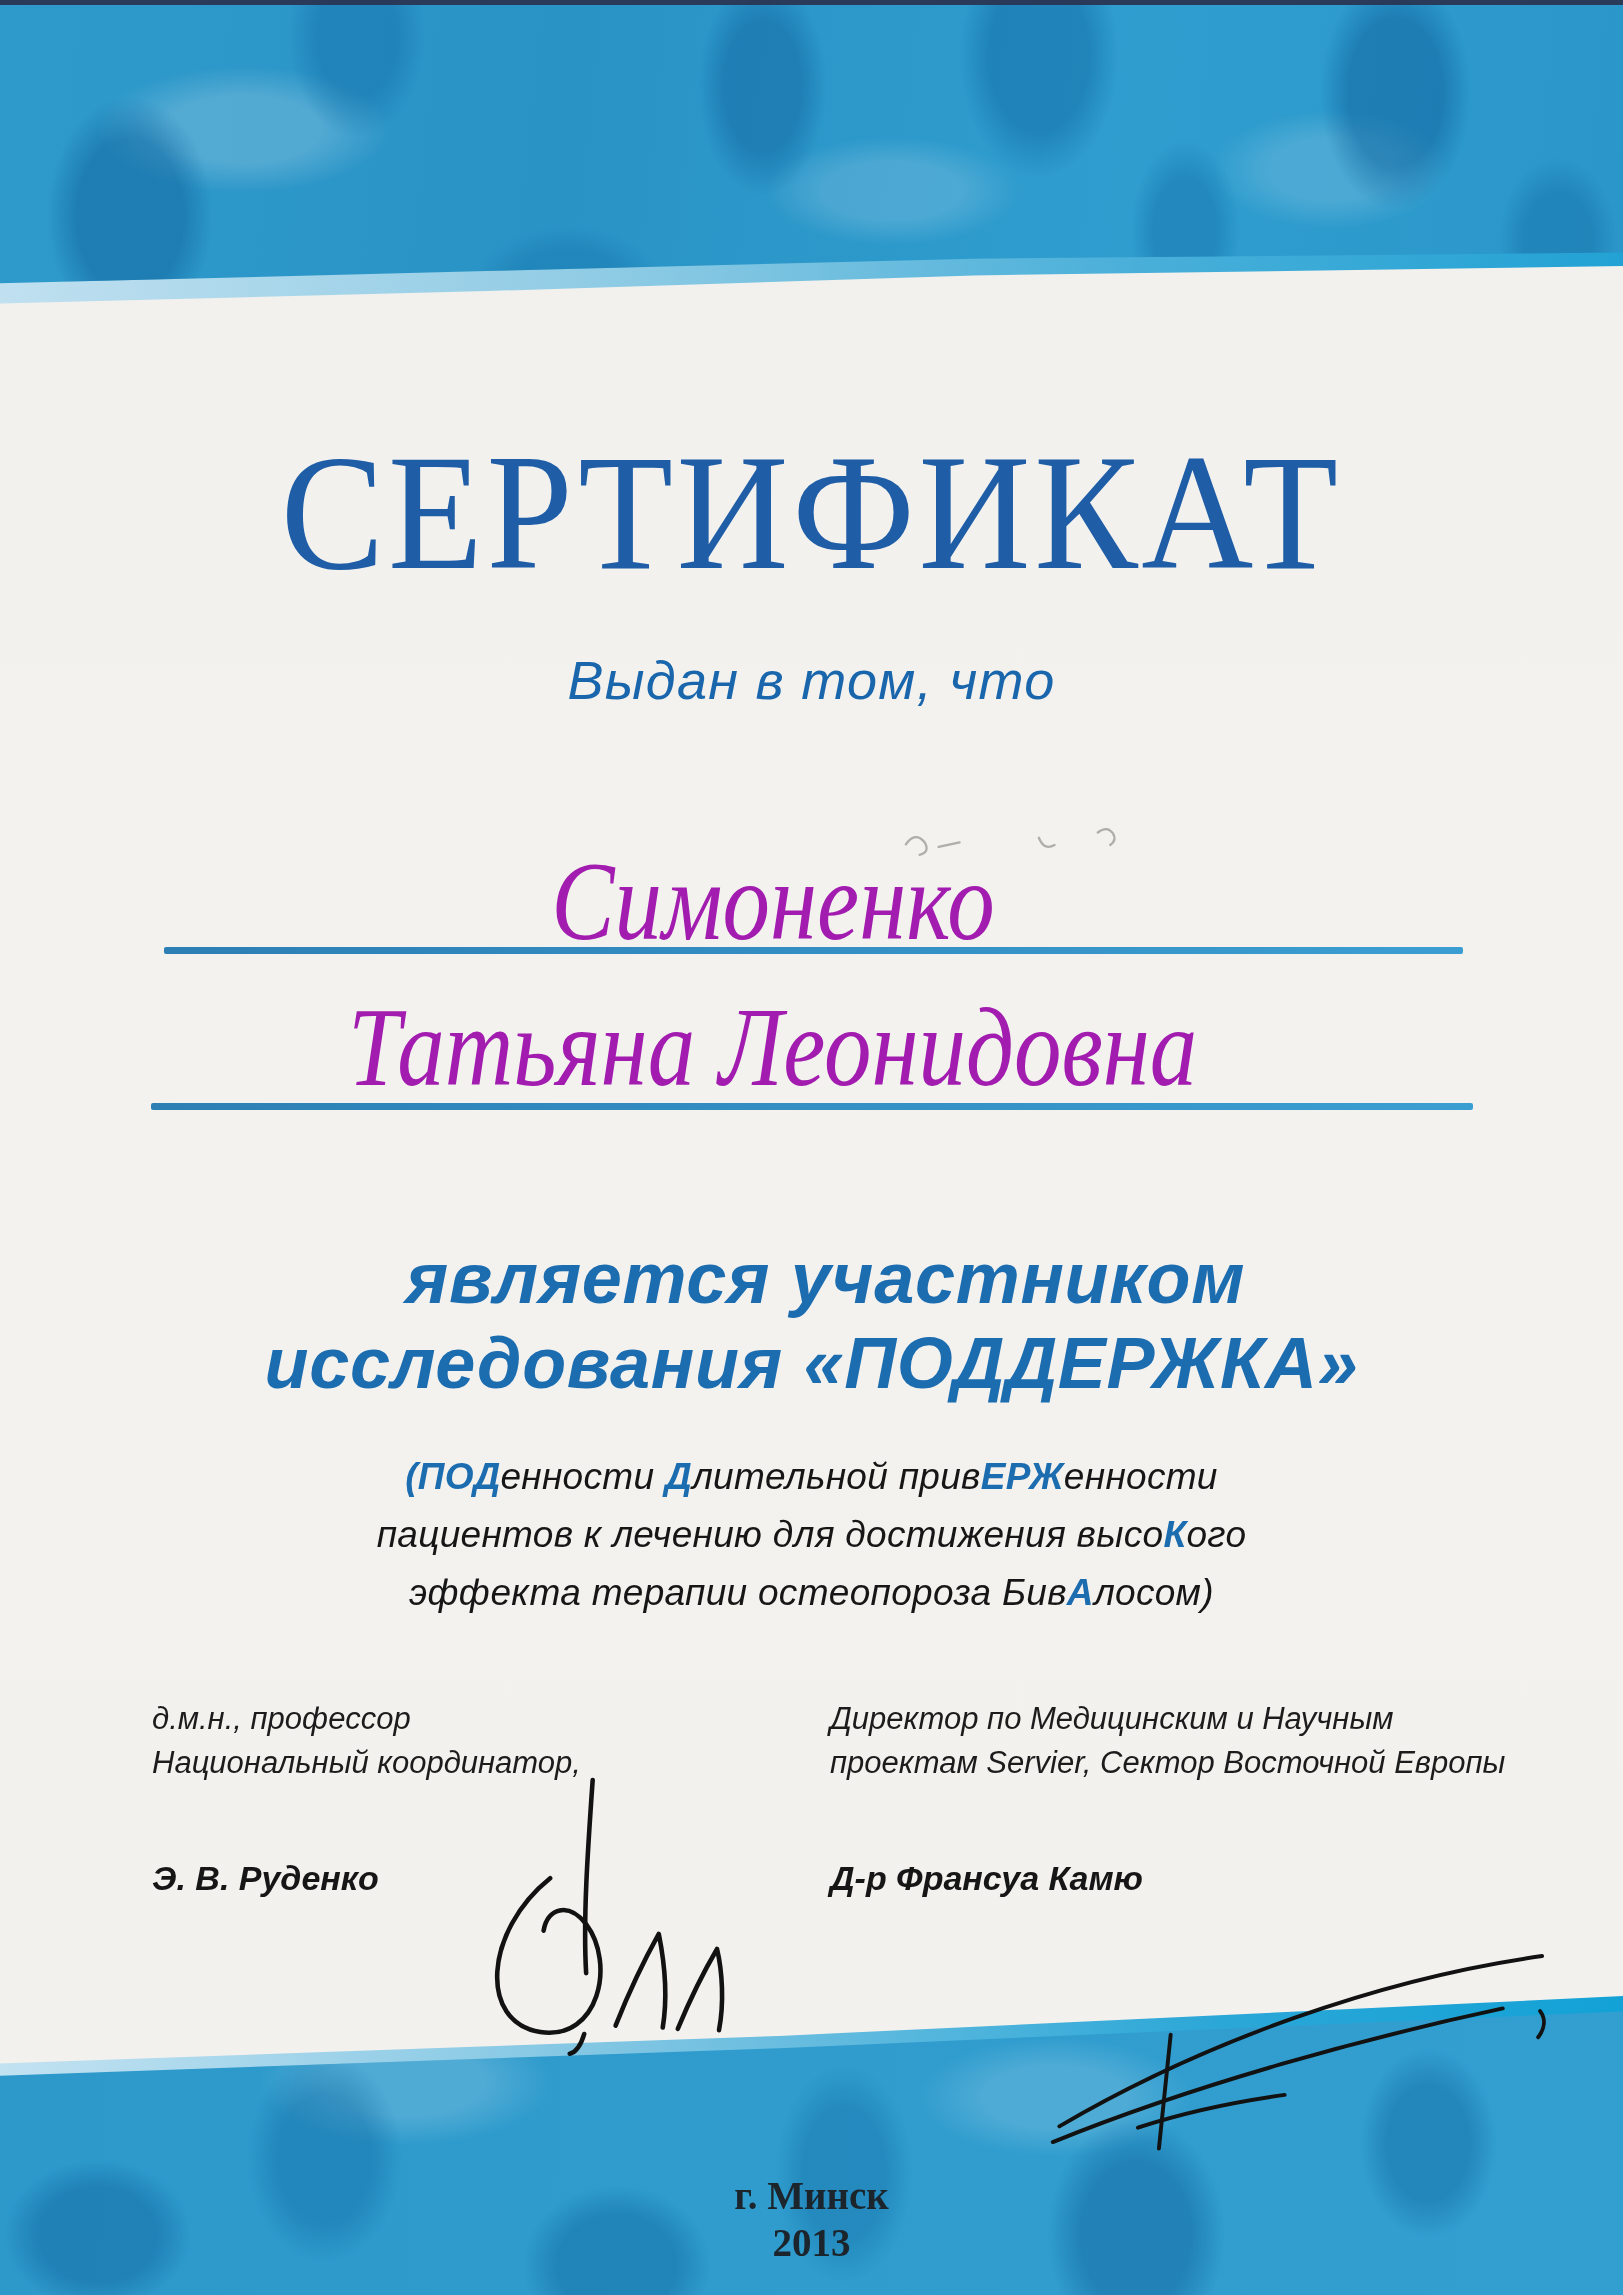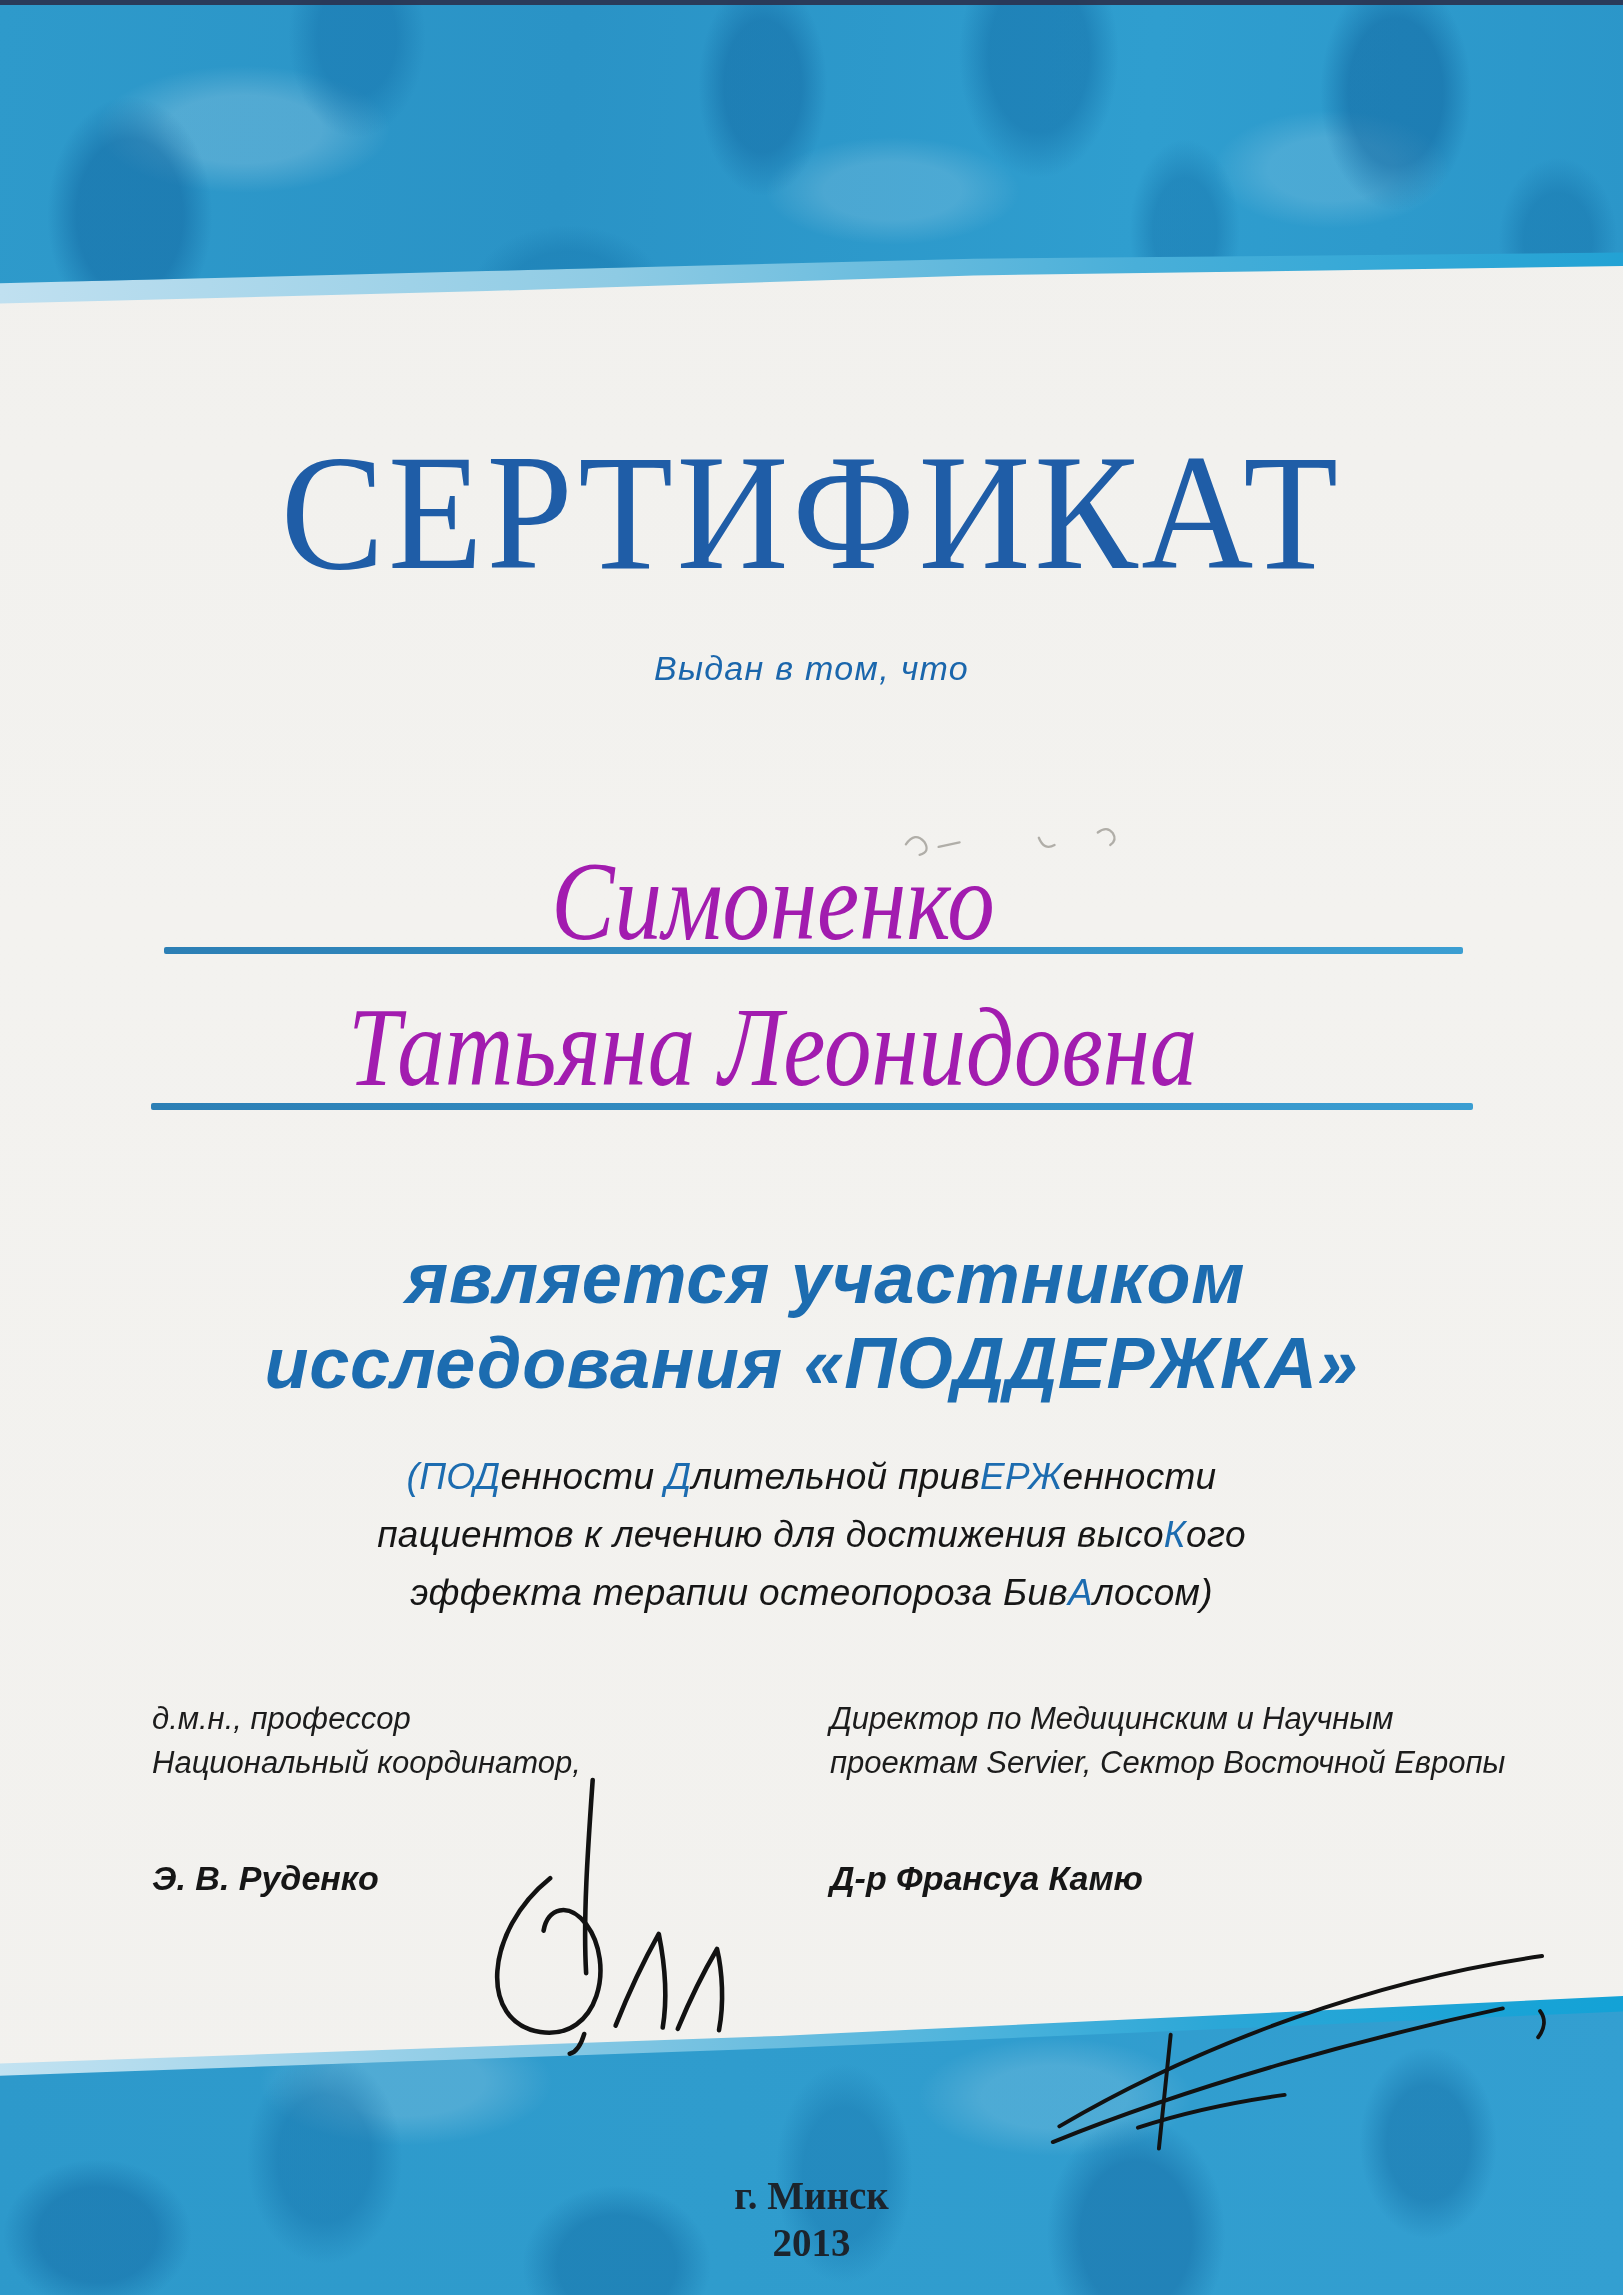--- a/index.html
+++ b/index.html
@@ -58,21 +58,21 @@
 
   
   .title{
     top:429px;left:0;width:100%;text-align:center;
     font-family:"Liberation Serif",serif;font-size:165px;line-height:1.02;
     color:#1f5da7;letter-spacing:3.9px;white-space:nowrap;
   }
   .title .squeeze{display:inline-block;transform:scaleX(.94);transform-origin:center;}
   .issued{
     top:649px;left:0;width:100%;text-align:center;
-    font-style:italic;font-size:34px;color:#1a66ac;letter-spacing:1.3px;
+    font-style:italic;font-size:54px;color:#1a66ac;letter-spacing:1.3px;
   }
   .name-line{
     left:0;width:100%;text-align:center;color:#a21caf;
     font-family:"Liberation Serif",serif;font-size:113px;line-height:1;white-space:nowrap;font-style:italic;
   }
   .name-line .squeeze{display:inline-block;transform:scaleX(.84);transform-origin:center;position:relative;left:-39px;}
   .name1{top:844px;}
   .name2{top:990px;}
   .rule{
     height:6.5px;border-radius:2px;
@@ -86,21 +86,21 @@
     font-style:italic;font-weight:700;font-size:72px;line-height:1;
     color:#1c6cb0;letter-spacing:0.7px;white-space:nowrap;
   }
   .st1{top:1242px;margin-left:14px;}
   .st2{top:1327px;}
 
   .acronym{
     top:1448px;left:0;width:100%;text-align:center;
     font-style:italic;font-size:37px;line-height:58px;color:#161616;letter-spacing:0.3px;
   }
-  .seg-blue{color:#1c6cb0;font-weight:400;}
+  .seg-blue{color:#1c6cb0;font-weight:700;}
 
   .role{
     font-style:italic;font-size:31px;line-height:44px;color:#1c1c1c;white-space:nowrap;
   }
   .role-left{top:1697px;left:152px;}
   .role-right{top:1697px;left:830px;}
   .sig-name{
     font-style:italic;font-weight:700;font-size:34px;color:#161616;white-space:nowrap;
   }
   .sig-name-left{top:1859px;left:152px;}

